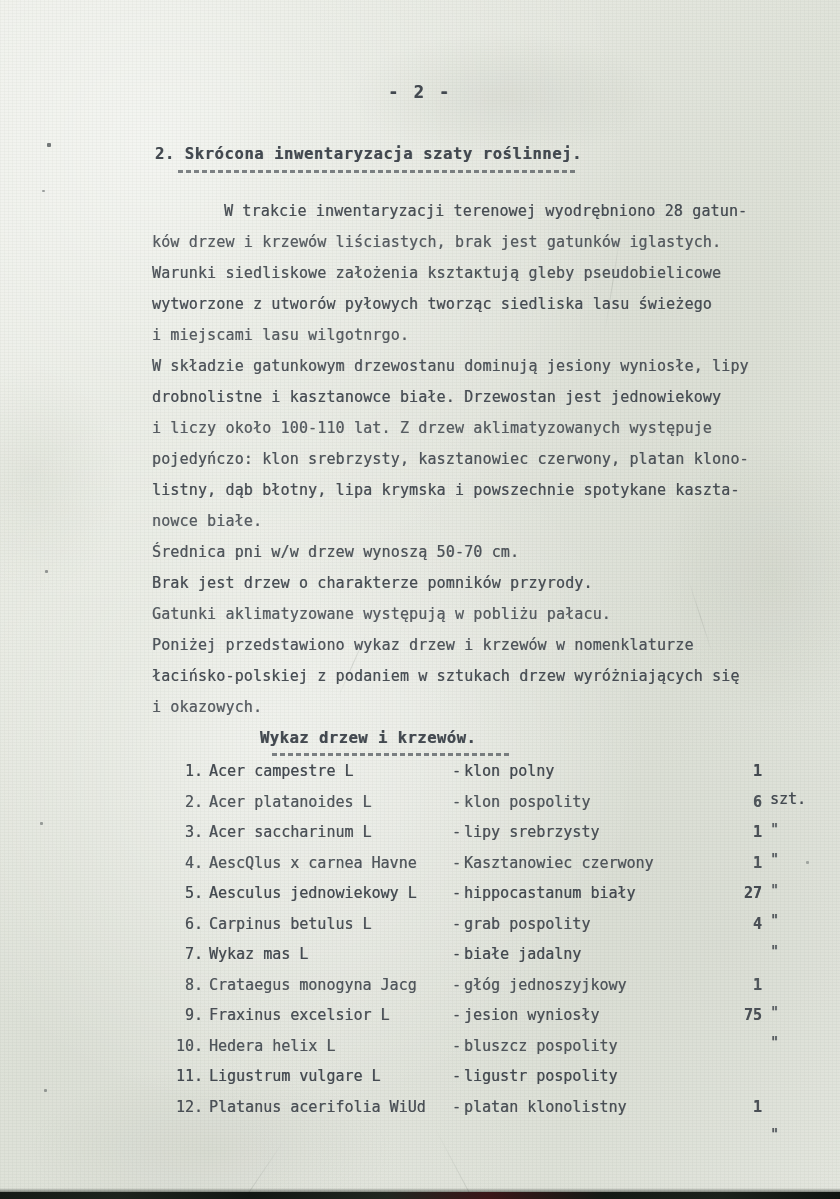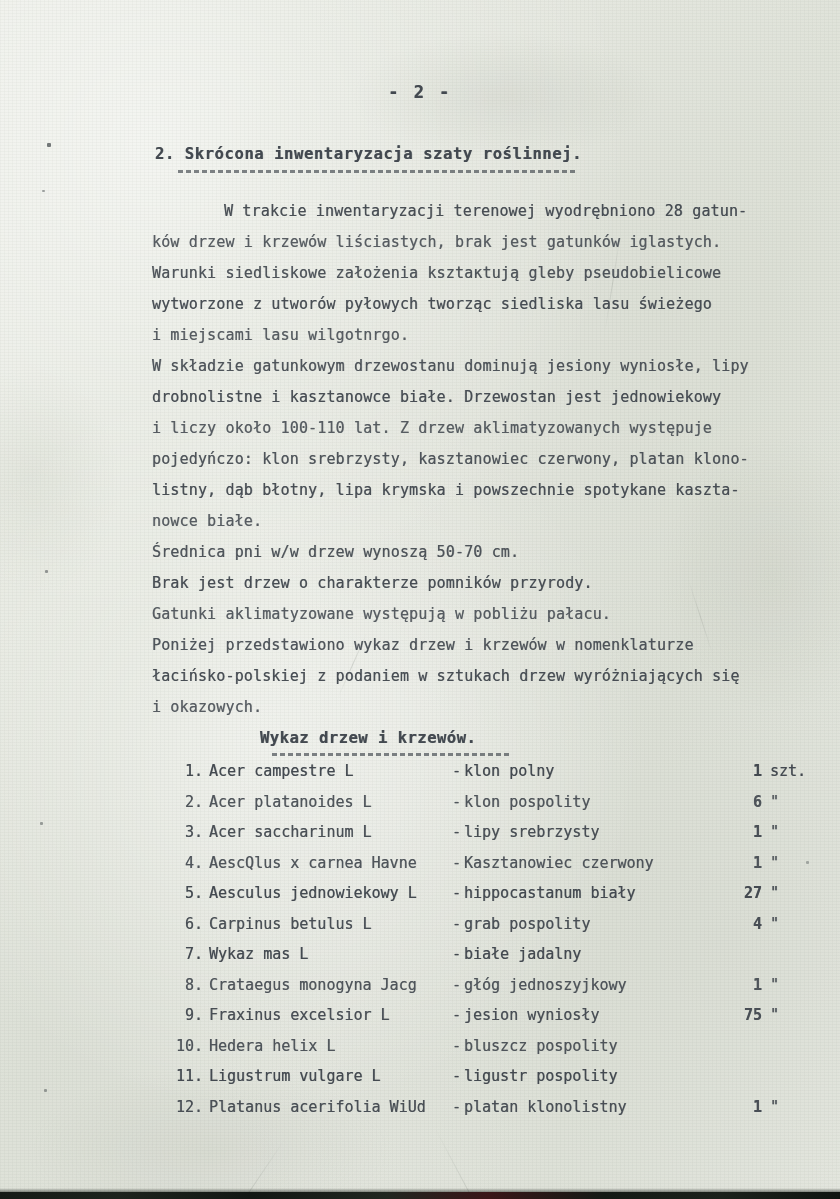--- a/index.html
+++ b/index.html
@@ -216,20 +216,21 @@
     left: 726px;
     width: 36px;
     text-align: right;
     white-space: pre;
     font-weight: 700;
   }
   .sp-unit {
     position: absolute;
     left: 770px;
     white-space: pre;
+    margin-top: 28px;
   }
 </style>
 </head>
 <body>
 
 <div class="page">
 
   <div class="mottle"></div>
   <div class="grain"></div>
 

